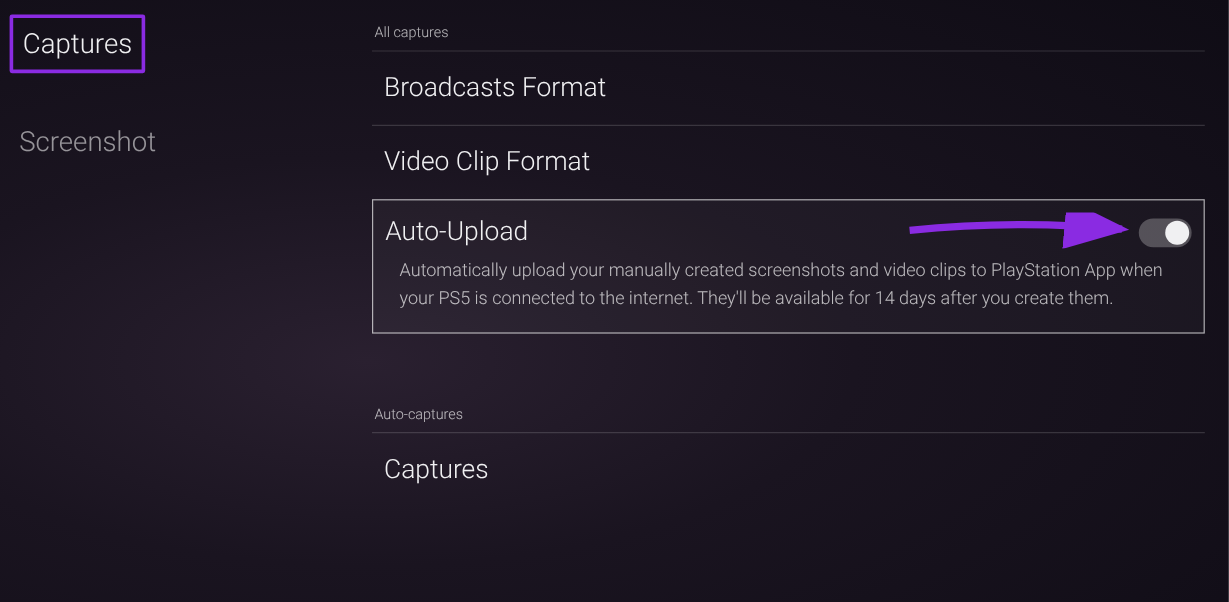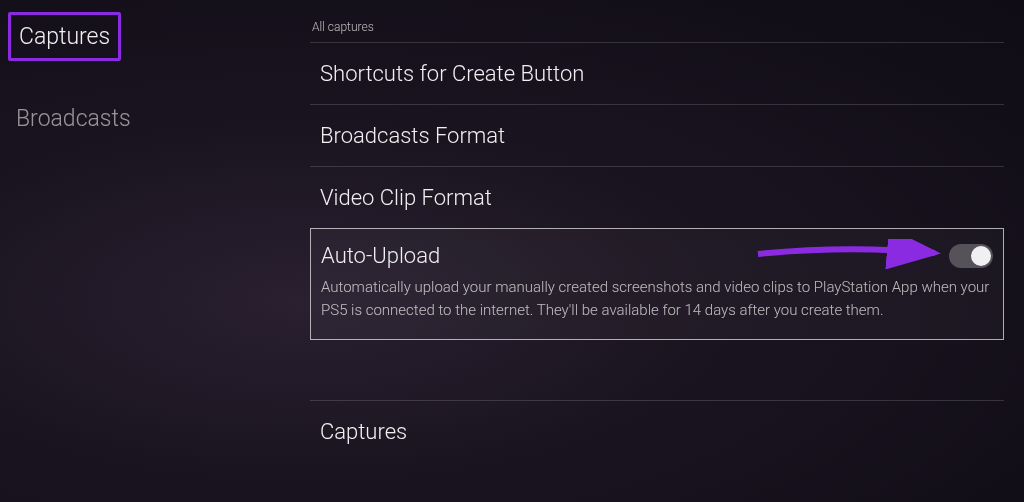--- a/index.html
+++ b/index.html
@@ -62,20 +62,21 @@
       background: rgba(255,255,255,0.03);
       padding: 14px 10px 18px 10px;
       position: relative;
     }
     .menu-item-desc {
       font-size: 15px;
       font-weight: 300;
       color: rgba(255,255,255,0.7);
       line-height: 1.5;
       margin-top: 8px;
+      margin-left: 12px;
     }
     .toggle-row {
       display: flex;
       align-items: center;
       justify-content: space-between;
     }
     .toggle {
       width: 44px;
       height: 24px;
       background: rgba(255,255,255,0.25);
@@ -108,31 +109,28 @@
   </style>
 </head>
 <body>
 
 <div class="sidebar">
   <div class="sidebar-item active">
     <span>Captures</span>
   </div>
   <br>
   <div class="sidebar-item">
-    <span>Broadcasts</span>
+    <span>Screenshot</span>
   </div>
 </div>
 
 <div class="main">
 
   <div class="section-header">All captures</div>
 
-  <div class="menu-item">
-    <div class="menu-item-title">Shortcuts for Create Button</div>
-  </div>
 
   <div class="menu-item">
     <div class="menu-item-title">Broadcasts Format</div>
   </div>
 
   <div class="menu-item">
     <div class="menu-item-title">Video Clip Format</div>
   </div>
 
   <div class="menu-item highlighted">
@@ -149,18 +147,19 @@
         <marker id="arrowhead" markerWidth="9" markerHeight="7" refX="8" refY="3.5" orient="auto">
           <polygon points="0 0, 9 3.5, 0 7" fill="#8a2be2"></polygon>
         </marker>
       </defs>
       <path d="M 5 15 Q 95 6, 182 14" stroke="#8a2be2" stroke-width="6" fill="none" marker-end="url(#arrowhead)"></path>
     </svg>
   </div>
 
   <div class="section-gap"></div>
 
+  <div class="section-header">Auto-captures</div>
 
   <div class="last-item">
     <div class="menu-item-title">Captures</div>
   </div>
 
 </div>
 
 </body></html>

